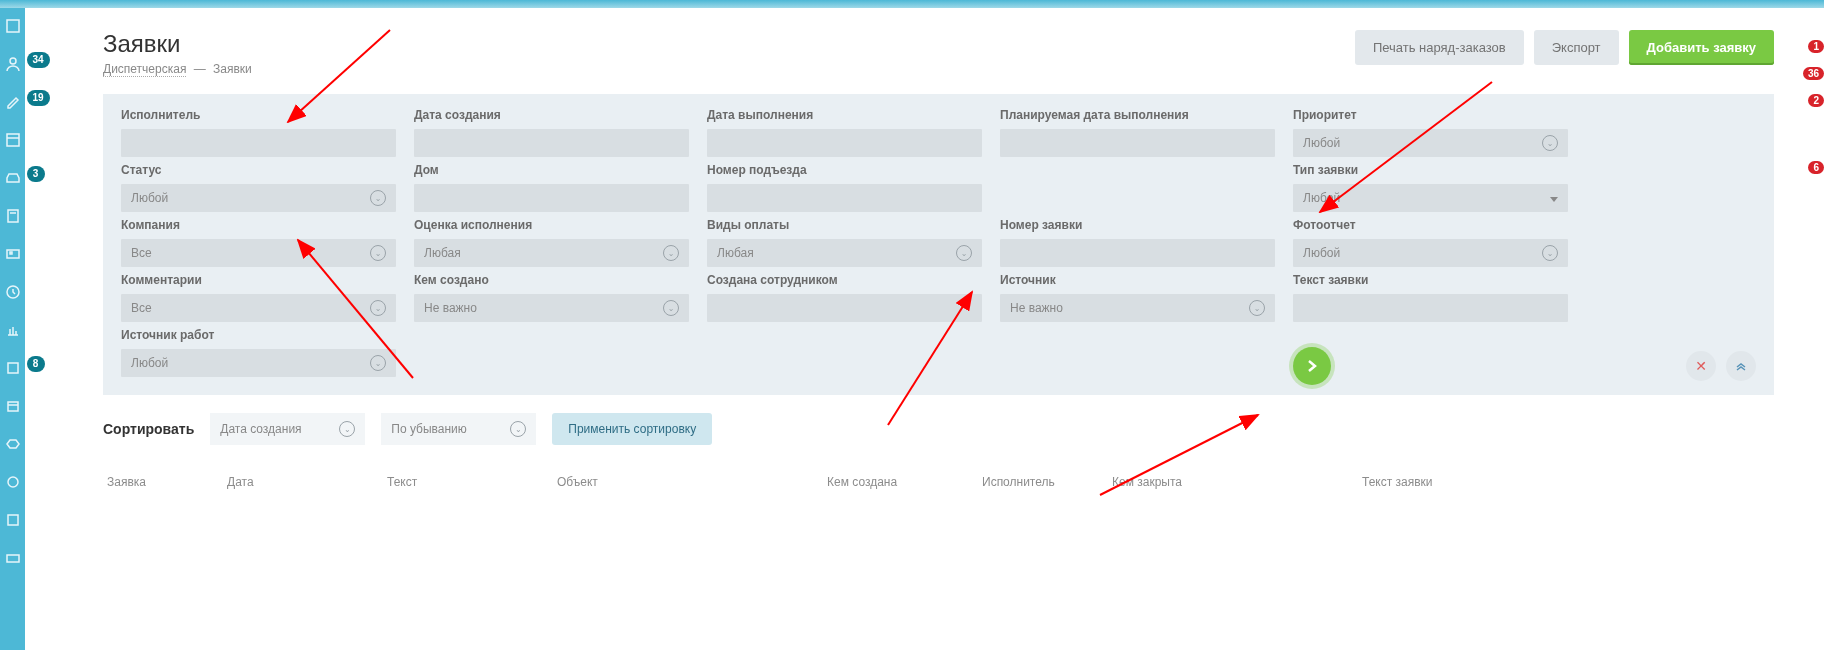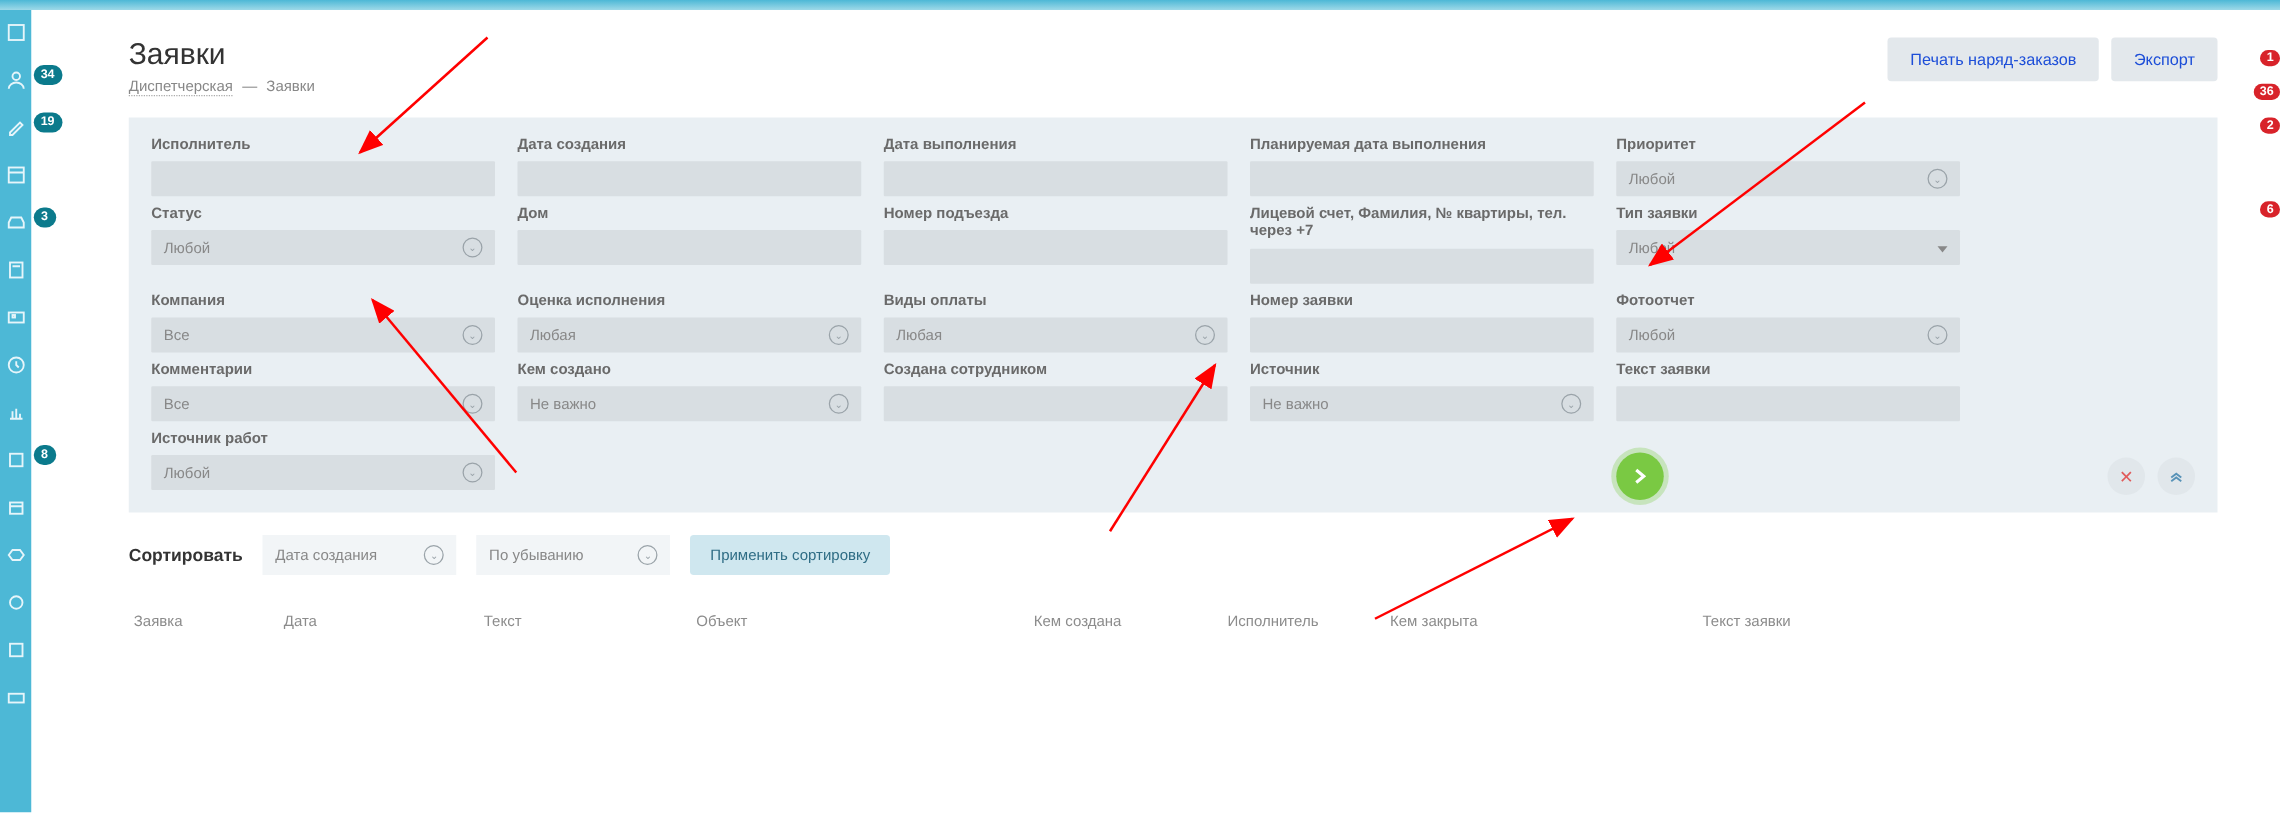--- a/index.html
+++ b/index.html
@@ -75,21 +75,21 @@
   .header-actions { display: flex; gap: 10px; }
   .btn {
     border: none;
     border-radius: 3px;
     padding: 10px 18px;
     font-size: 13px;
     cursor: pointer;
   }
   .btn-grey {
     background: #e3e8ec;
-    color: #1d4ed8;
+    color: #737373;
   }
   .btn-green {
     background: #7ac943;
     color: #fff;
     font-weight: bold;
     box-shadow: inset 0 -2px 0 #5fa632;
   }
   .filter-panel {
     background: #e9eff3;
     margin-top: 18px;
@@ -317,20 +317,21 @@
       <div class="page-title">Заявки</div>
       <div class="breadcrumb">
         <a href="#">Диспетчерская</a>
         <span class="sep">—</span>
         <span>Заявки</span>
       </div>
     </div>
     <div class="header-actions">
       <button class="btn btn-grey">Печать наряд-заказов</button>
       <button class="btn btn-grey">Экспорт</button>
+      <button class="btn btn-green">Добавить заявку</button>
     </div>
   </div>
 
   <div class="filter-panel">
 
     <div class="ff" style="grid-column:1;grid-row:1">
       <div class="ff-label">Исполнитель</div>
       <div class="ff-input"></div>
     </div>
     <div class="ff" style="grid-column:2;grid-row:1">
@@ -359,24 +360,20 @@
         <span>Любой</span>
         <span class="chev">⌄</span>
       </div>
     </div>
     <div class="ff" style="grid-column:3;grid-row:2">
       <div class="ff-label">Номер подъезда</div>
       <div class="ff-input"></div>
     </div>
     <div class="ff" style="grid-column:2;grid-row:2">
       <div class="ff-label">Дом</div>
-      <div class="ff-input"></div>
-    </div>
-    <div class="ff" style="grid-column:4;grid-row:2">
-      <div class="ff-label two">Лицевой счет, Фамилия, № квартиры, тел. через +7</div>
       <div class="ff-input"></div>
     </div>
     <div class="ff" style="grid-column:5;grid-row:2">
       <div class="ff-label">Тип заявки</div>
       <div class="ff-select">
         <span>Любой</span>
         <span class="caret-down"></span>
       </div>
     </div>
 

